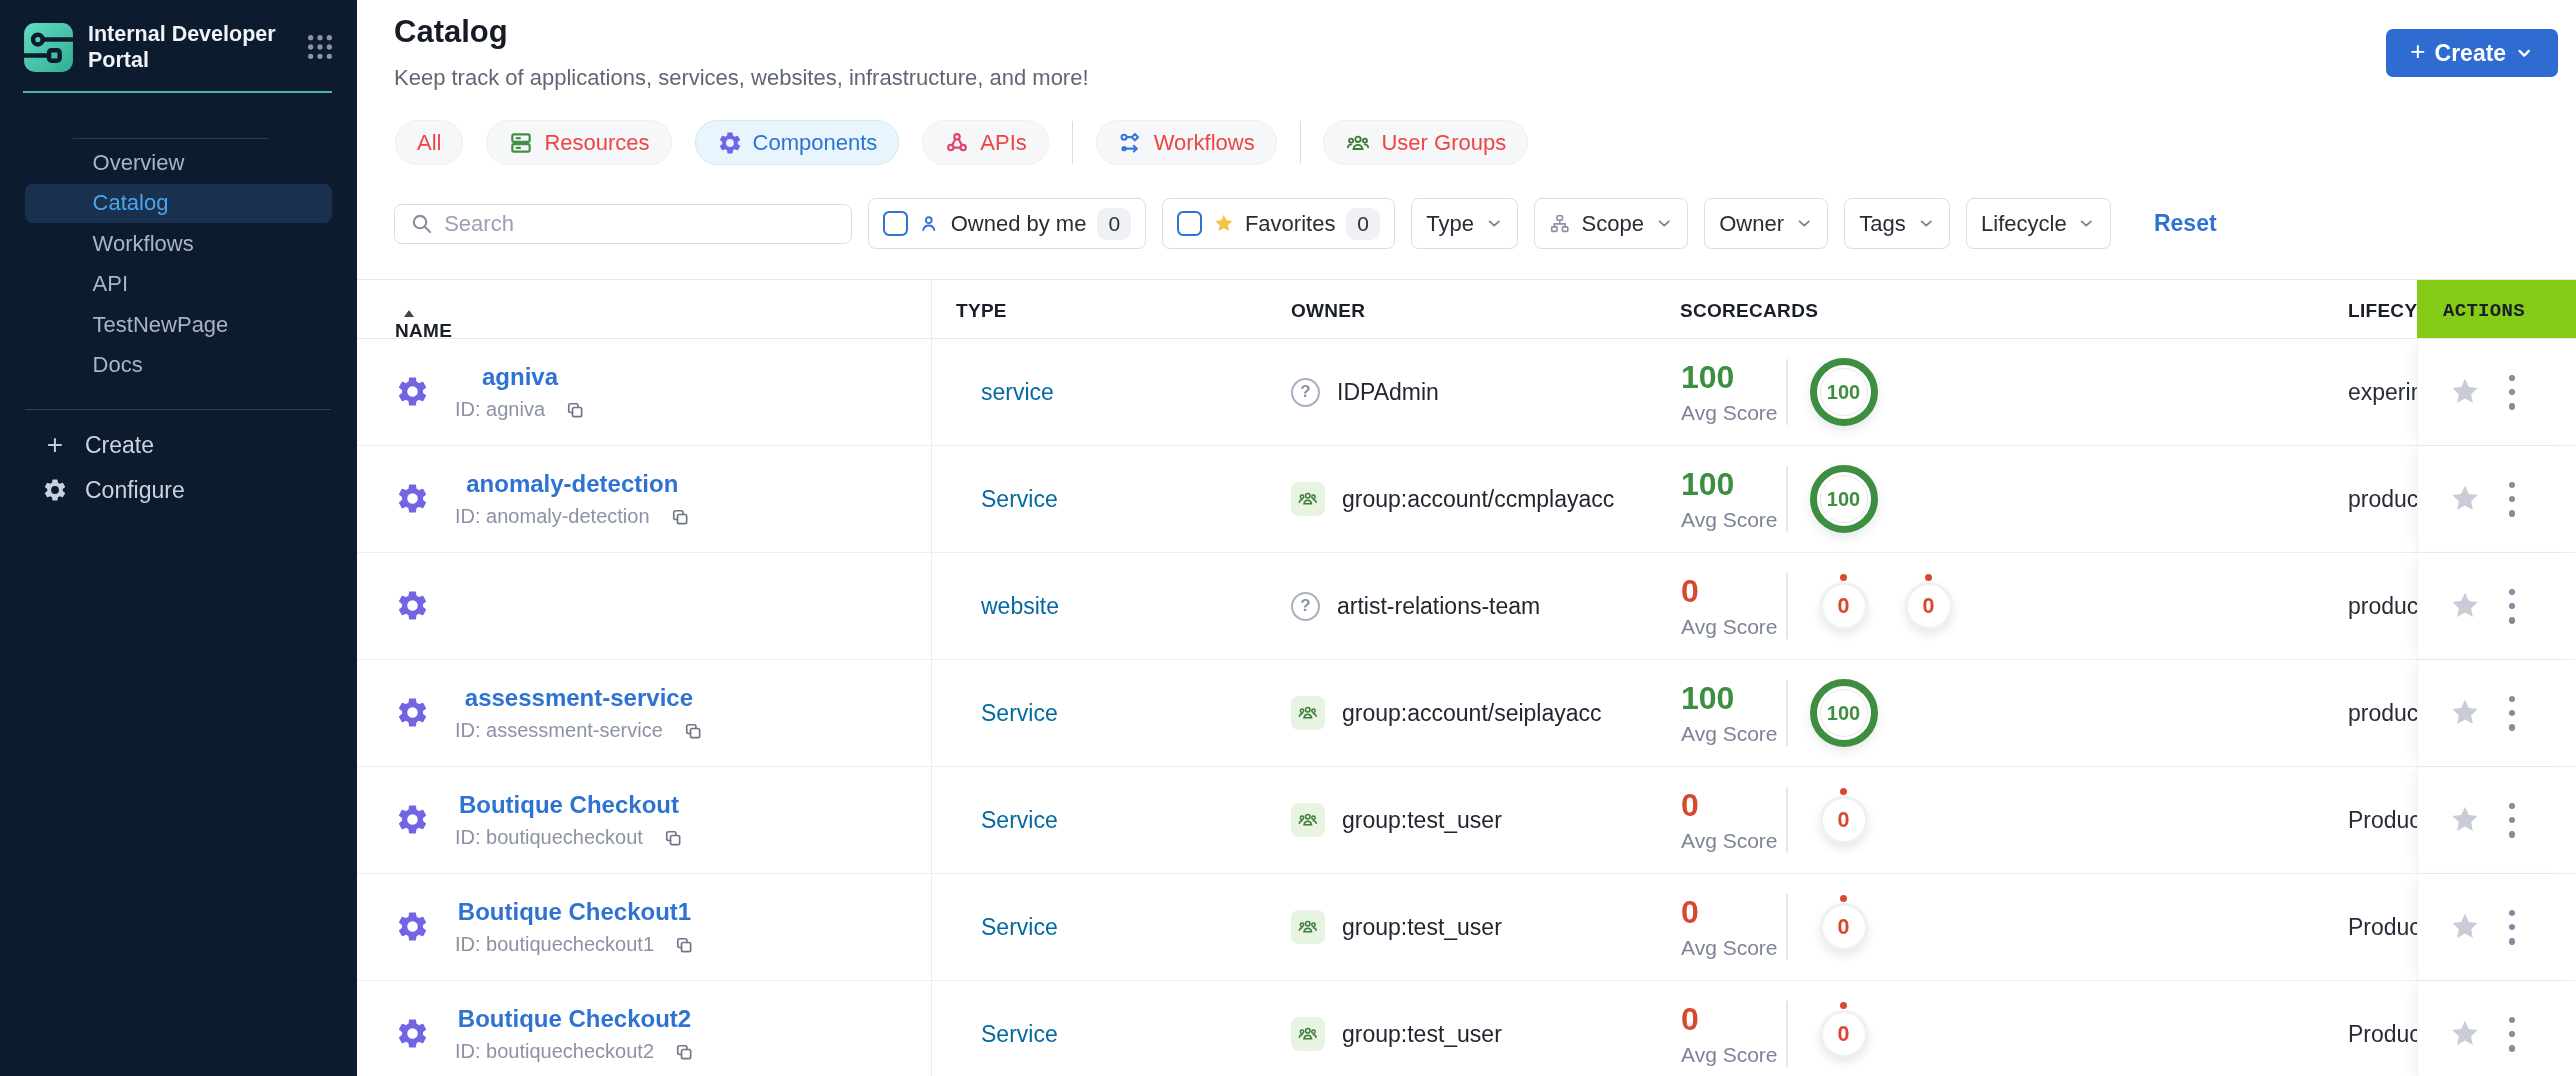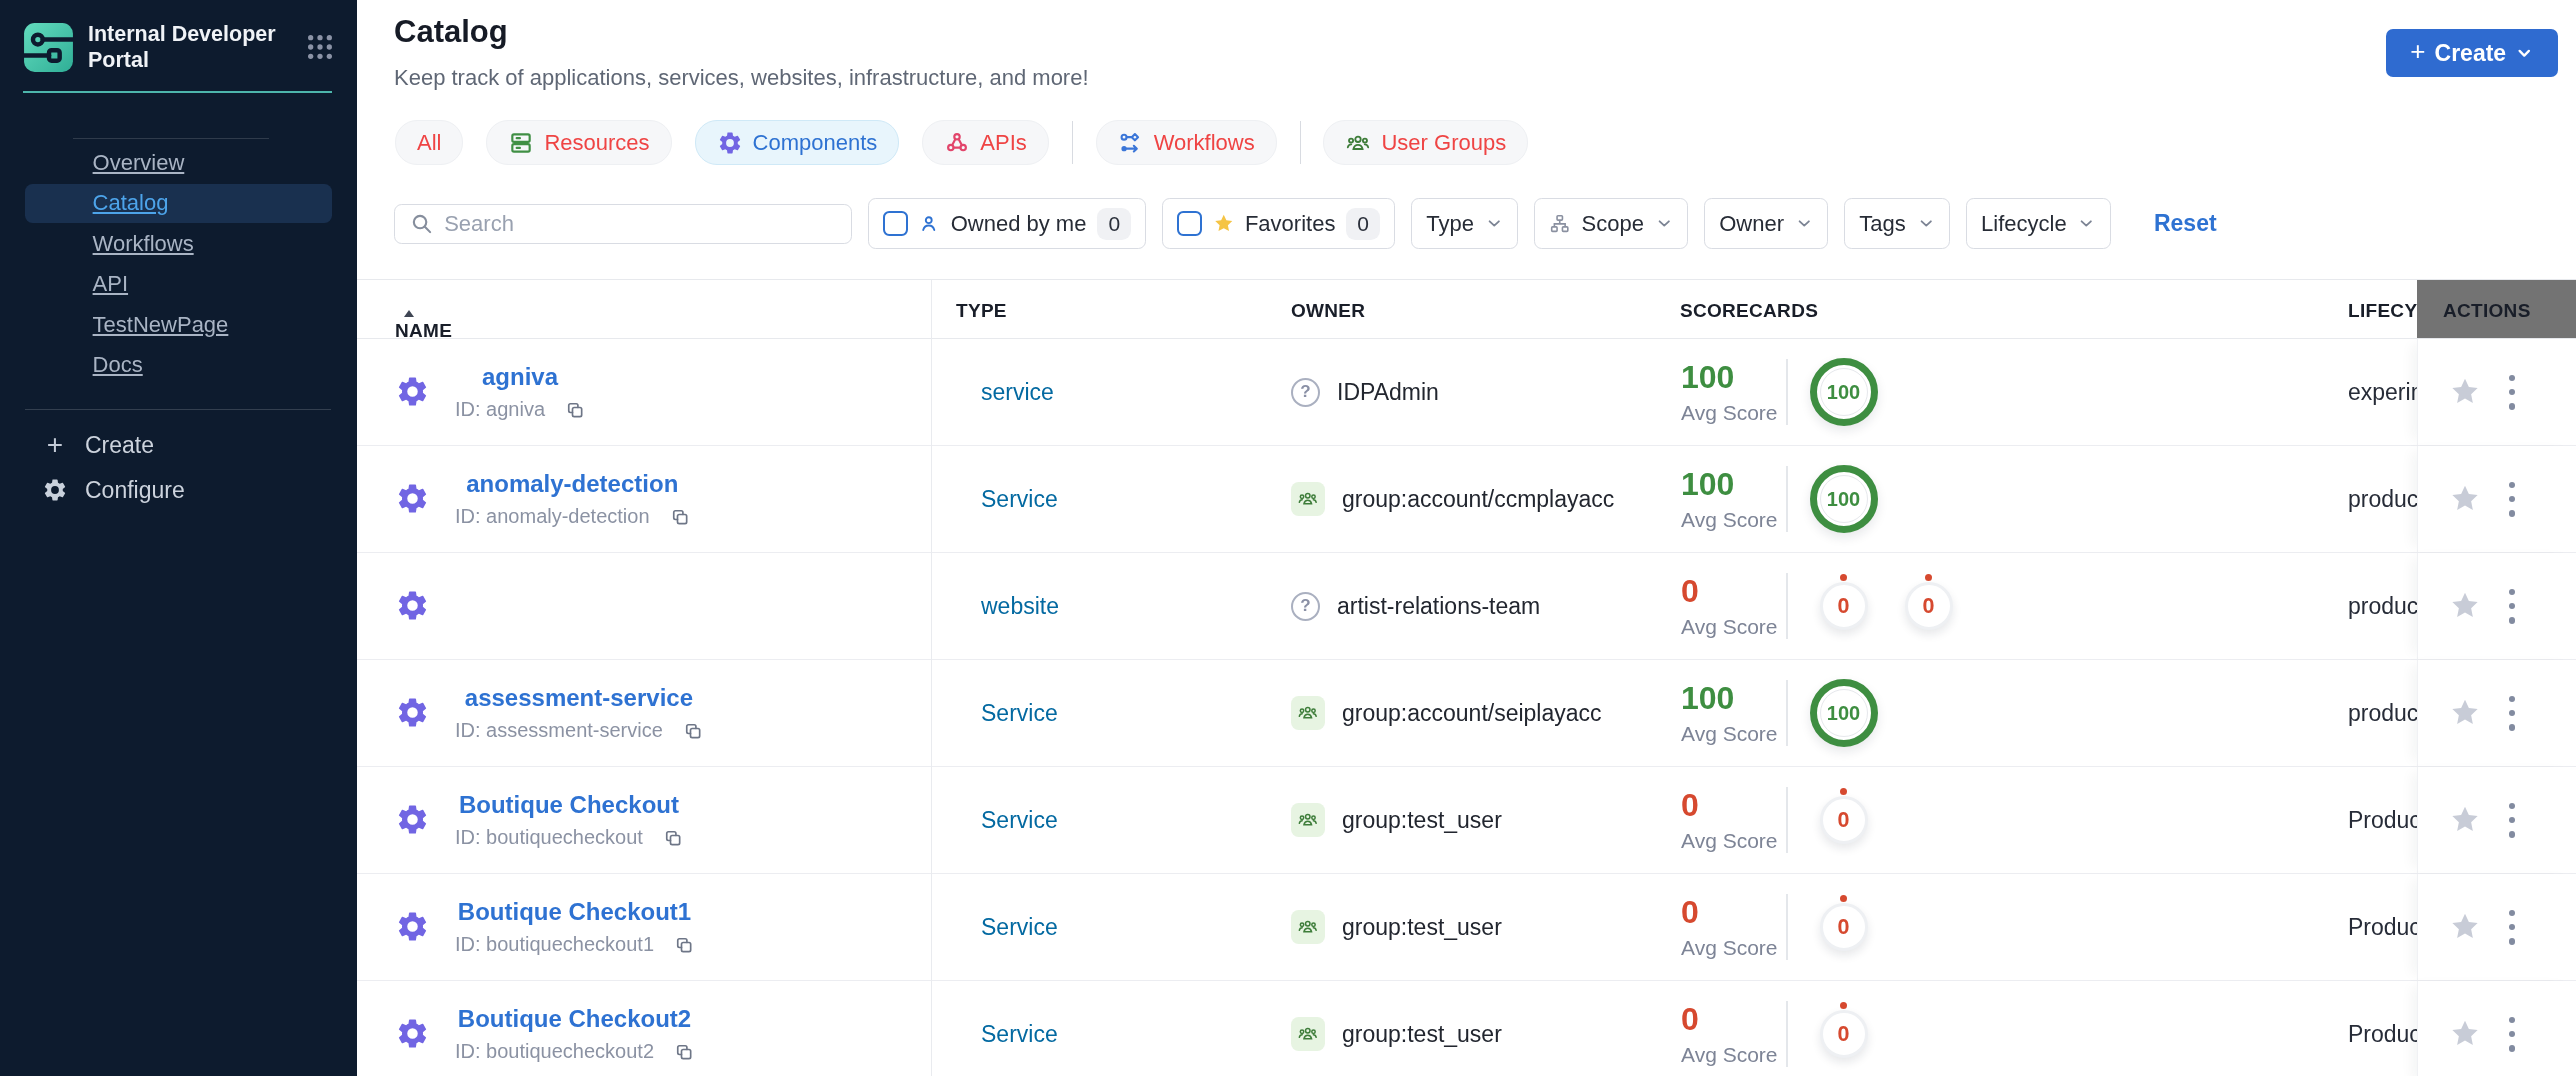--- a/index.html
+++ b/index.html
@@ -9,21 +9,21 @@
   
   .sidebar { position:absolute; left:0; top:0; width:357px; height:1077px; background:#0d1b2e; }
   .brand { position:absolute; left:23px; top:21.5px; width:311px; height:51px; display:flex; align-items:center; }
   .logo-mark { width:51px; height:51px; border-radius:10.8px; flex:0 0 auto; }
   .brand-name { margin-left:14px; width:194px; color:#f0f3f7; font-size:21.5px; font-weight:700; line-height:1.22; }
   .apps-grid { margin-left:auto; width:28px; height:28px; }
   .teal-rule { position:absolute; left:23px; top:91px; width:309px; height:2.3px; background:#4db6ac; }
   .nav-topline { position:absolute; left:73px; top:138px; width:196px; height:0.8px; background:rgba(255,255,255,0.14); }
   .nav { position:absolute; left:0; top:143px; width:357px; }
   .nav-item { margin:0 24.6px 1.5px 24.6px; padding-left:68px; height:39px; display:flex; align-items:center;
-              border-radius:7.7px; color:#a9b4c4; font-size:22px; cursor:pointer;text-decoration:underline; }
+              border-radius:7.7px; color:#a9b4c4; font-size:22px; cursor:pointer; }
   .nav-item.active { background:#19304f; color:#4da4ea; }
   .side-divider { position:absolute; left:24.6px; top:409px; width:306px; height:0.8px; background:rgba(255,255,255,0.16); }
   .side-actions { position:absolute; left:0; top:424px; width:357px; }
   .side-action { height:42px; margin-bottom:3.1px; padding-left:42px; display:flex; align-items:center; gap:17px;
                  color:#ccd3dd; font-size:23px; cursor:pointer; }
   .plus-glyph { font-size:28px; font-weight:400; width:26px; text-align:center; color:#c3cbd7; }
   .side-gear { width:26px; height:26px; color:#c9d1dc; }
 
   
   .main { position:absolute; left:357px; top:0; width:2219px; height:1077px; background:#fff; }
@@ -67,21 +67,21 @@
   .table-wrap { position:absolute; left:0; top:279px; width:2219px; height:797px; border-top:0.8px solid #e7e9ed; }
   .col-line { position:absolute; left:574px; top:0; bottom:0; width:0.8px; background:#e9ebef; z-index:1; }
   .thead { position:relative; height:59px; border-bottom:0.8px solid #e7e9ed; font-size:19px; font-weight:700;
            color:#191e29; letter-spacing:0.3px; }
   .thead span { position:absolute; top:20px; white-space:nowrap; }
   .th-name { left:38px; cursor:pointer; }
   .sort-asc { display:inline-block; width:0; height:0; border-left:5.4px solid transparent; border-right:5.4px solid transparent;
               border-bottom:7.7px solid #3f4654; margin-left:9.2px; }
   .th-type { left:599px; } .th-owner { left:934px; } .th-score { left:1323px; }
   .th-life { left:1991px; width:69px; overflow:hidden; }
-  .th-actions-block { position:absolute; left:2060px; right:0; top:0; bottom:0; background:#737373; z-index:3; }
+  .th-actions-block { position:absolute; left:2060px; right:0; top:0; bottom:0; background:#84cc16; z-index:3;font-family:Liberation Mono, monospace; }
   .th-actions-block span { position:absolute; left:26px; top:20px; }
 
   .trow { position:relative; height:107px; border-bottom:0.8px solid #ecedf1; background:#fff; }
   .gear-ic { position:absolute; left:38px; top:50%; margin-top:-17.7px; width:35px; height:35px; color:#7165e3; }
   .gear-ic svg { width:35px; height:35px; }
   .name-block { position:absolute; left:98px; top:0; bottom:0; display:flex; flex-direction:column; justify-content:center; gap:7px;align-items:center; }
   .ent-name { font-size:24px; font-weight:700; color:#2e72d2; text-decoration:none; cursor:pointer; }
   .ent-id { display:flex; align-items:center; gap:20px; font-size:20px; color:#8b92a3; }
   .copy-ic { width:20px; height:20px; color:#6e7687; cursor:pointer; display:flex; }
   .copy-ic svg { width:20px; height:20px; }

